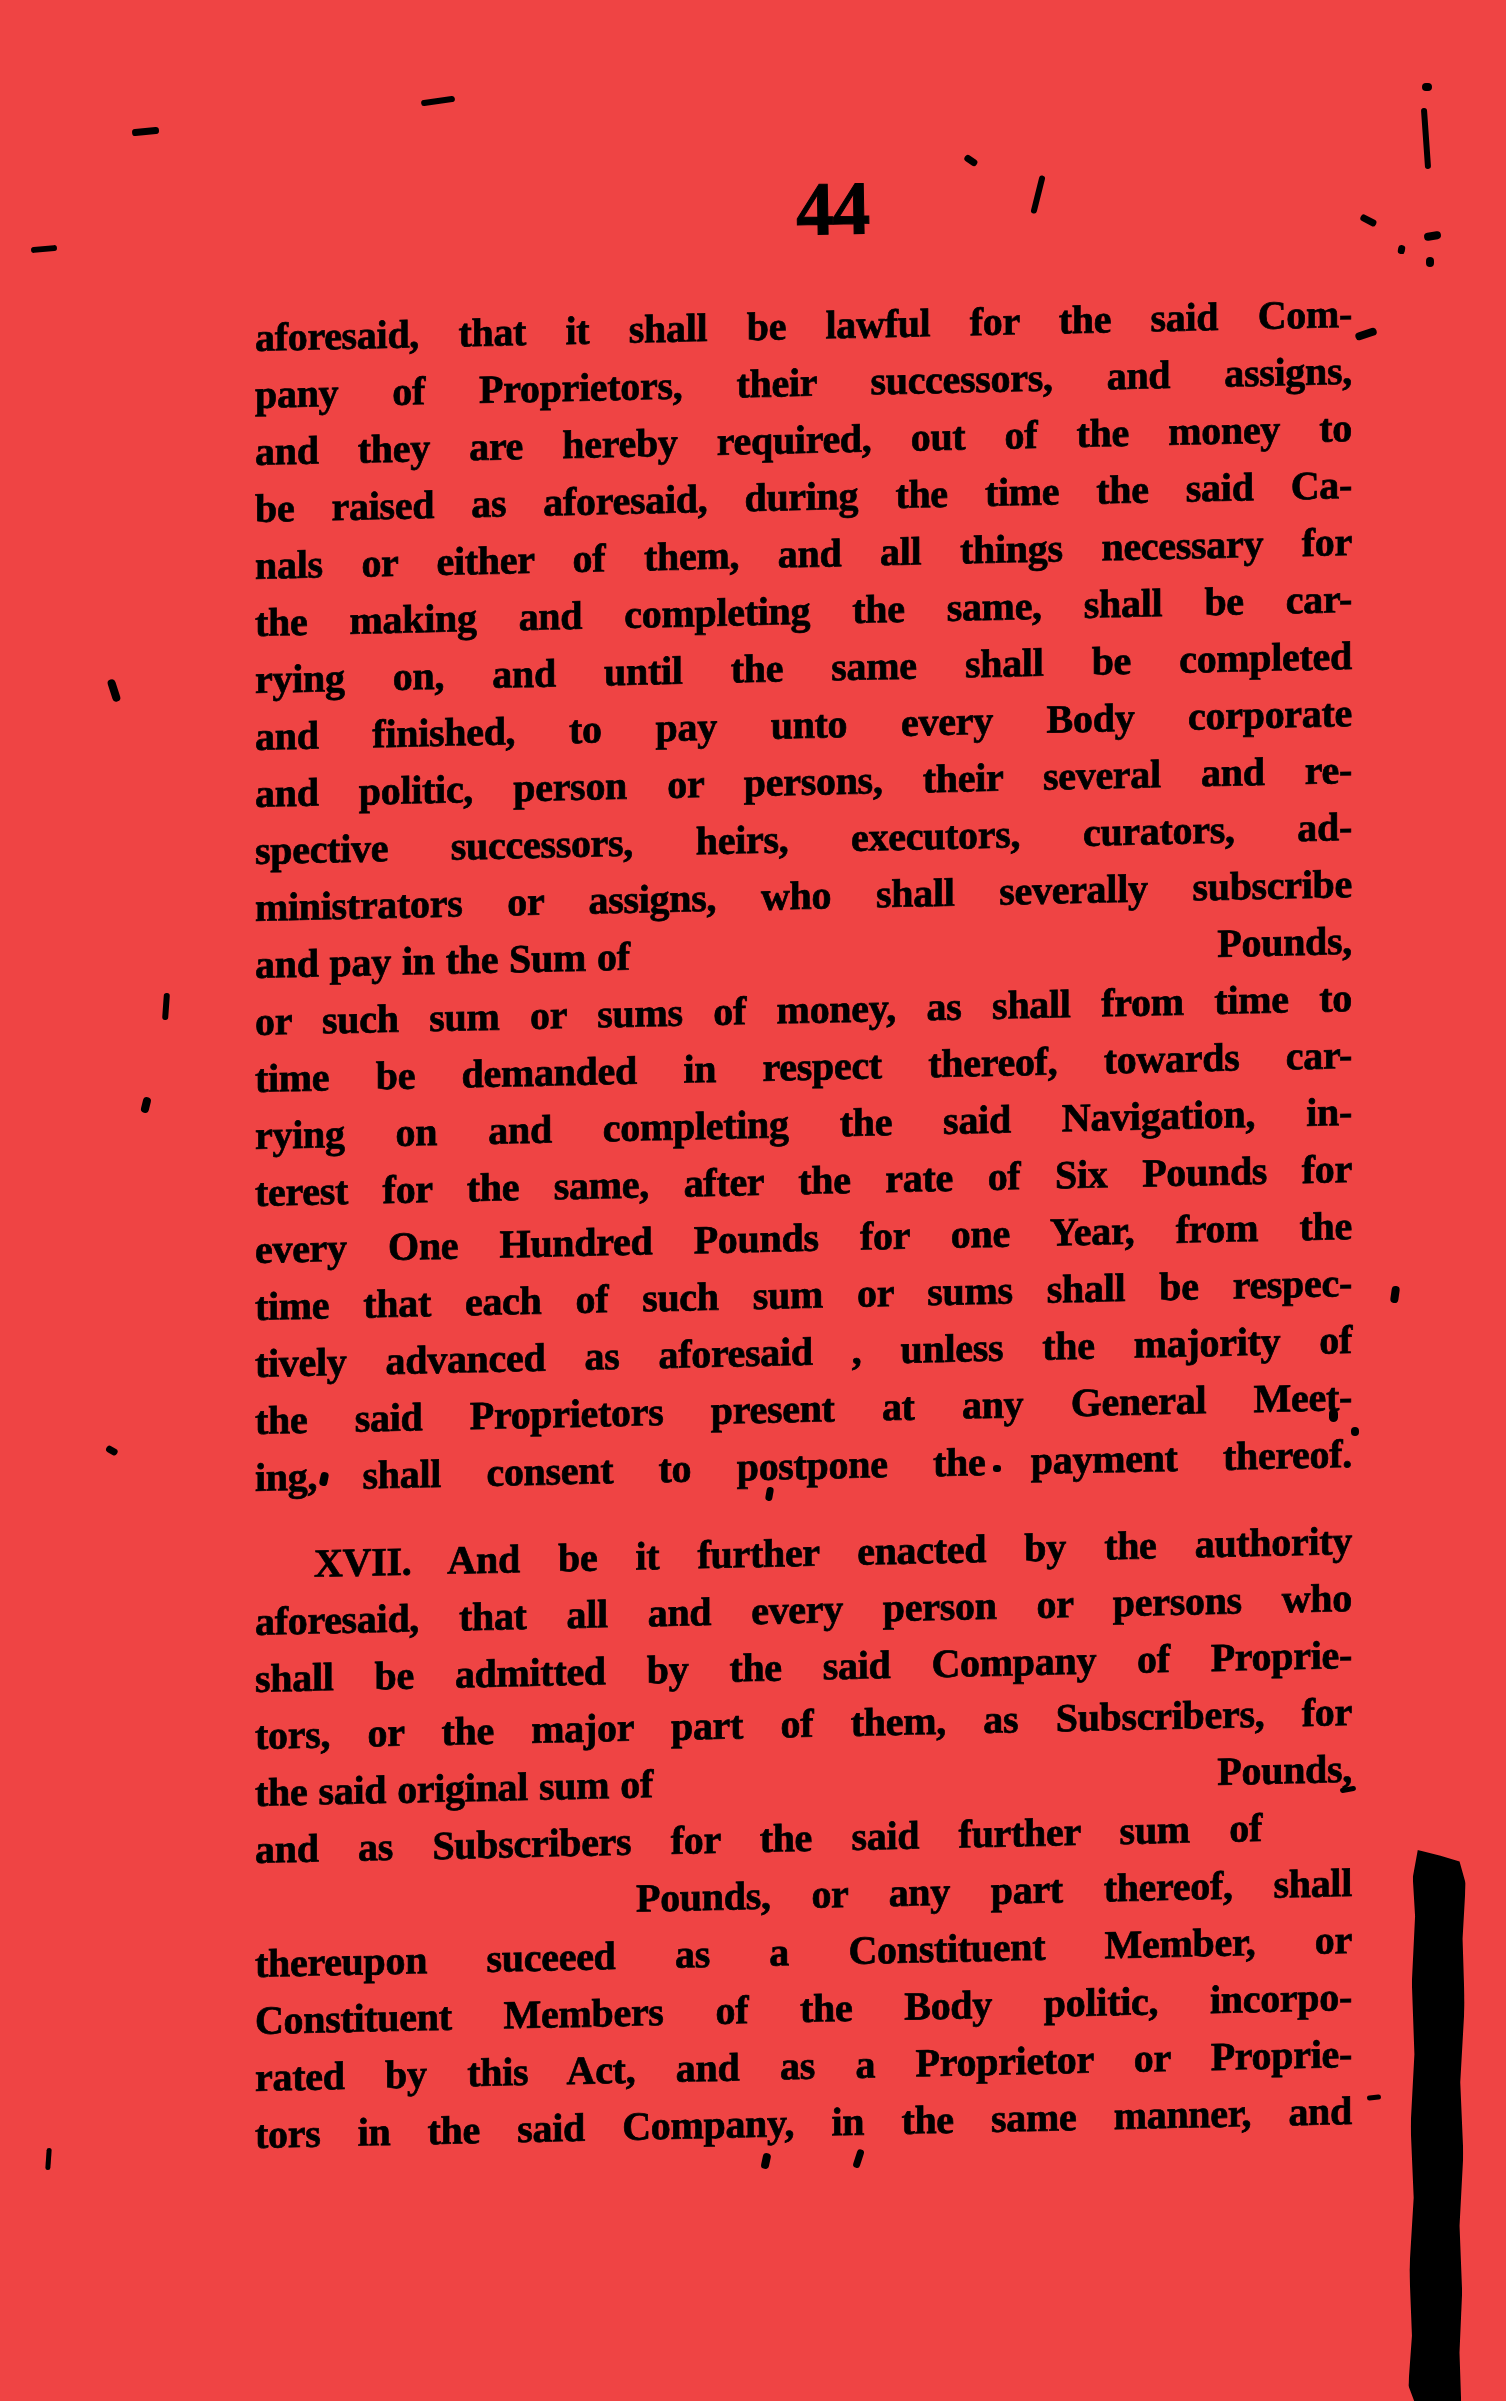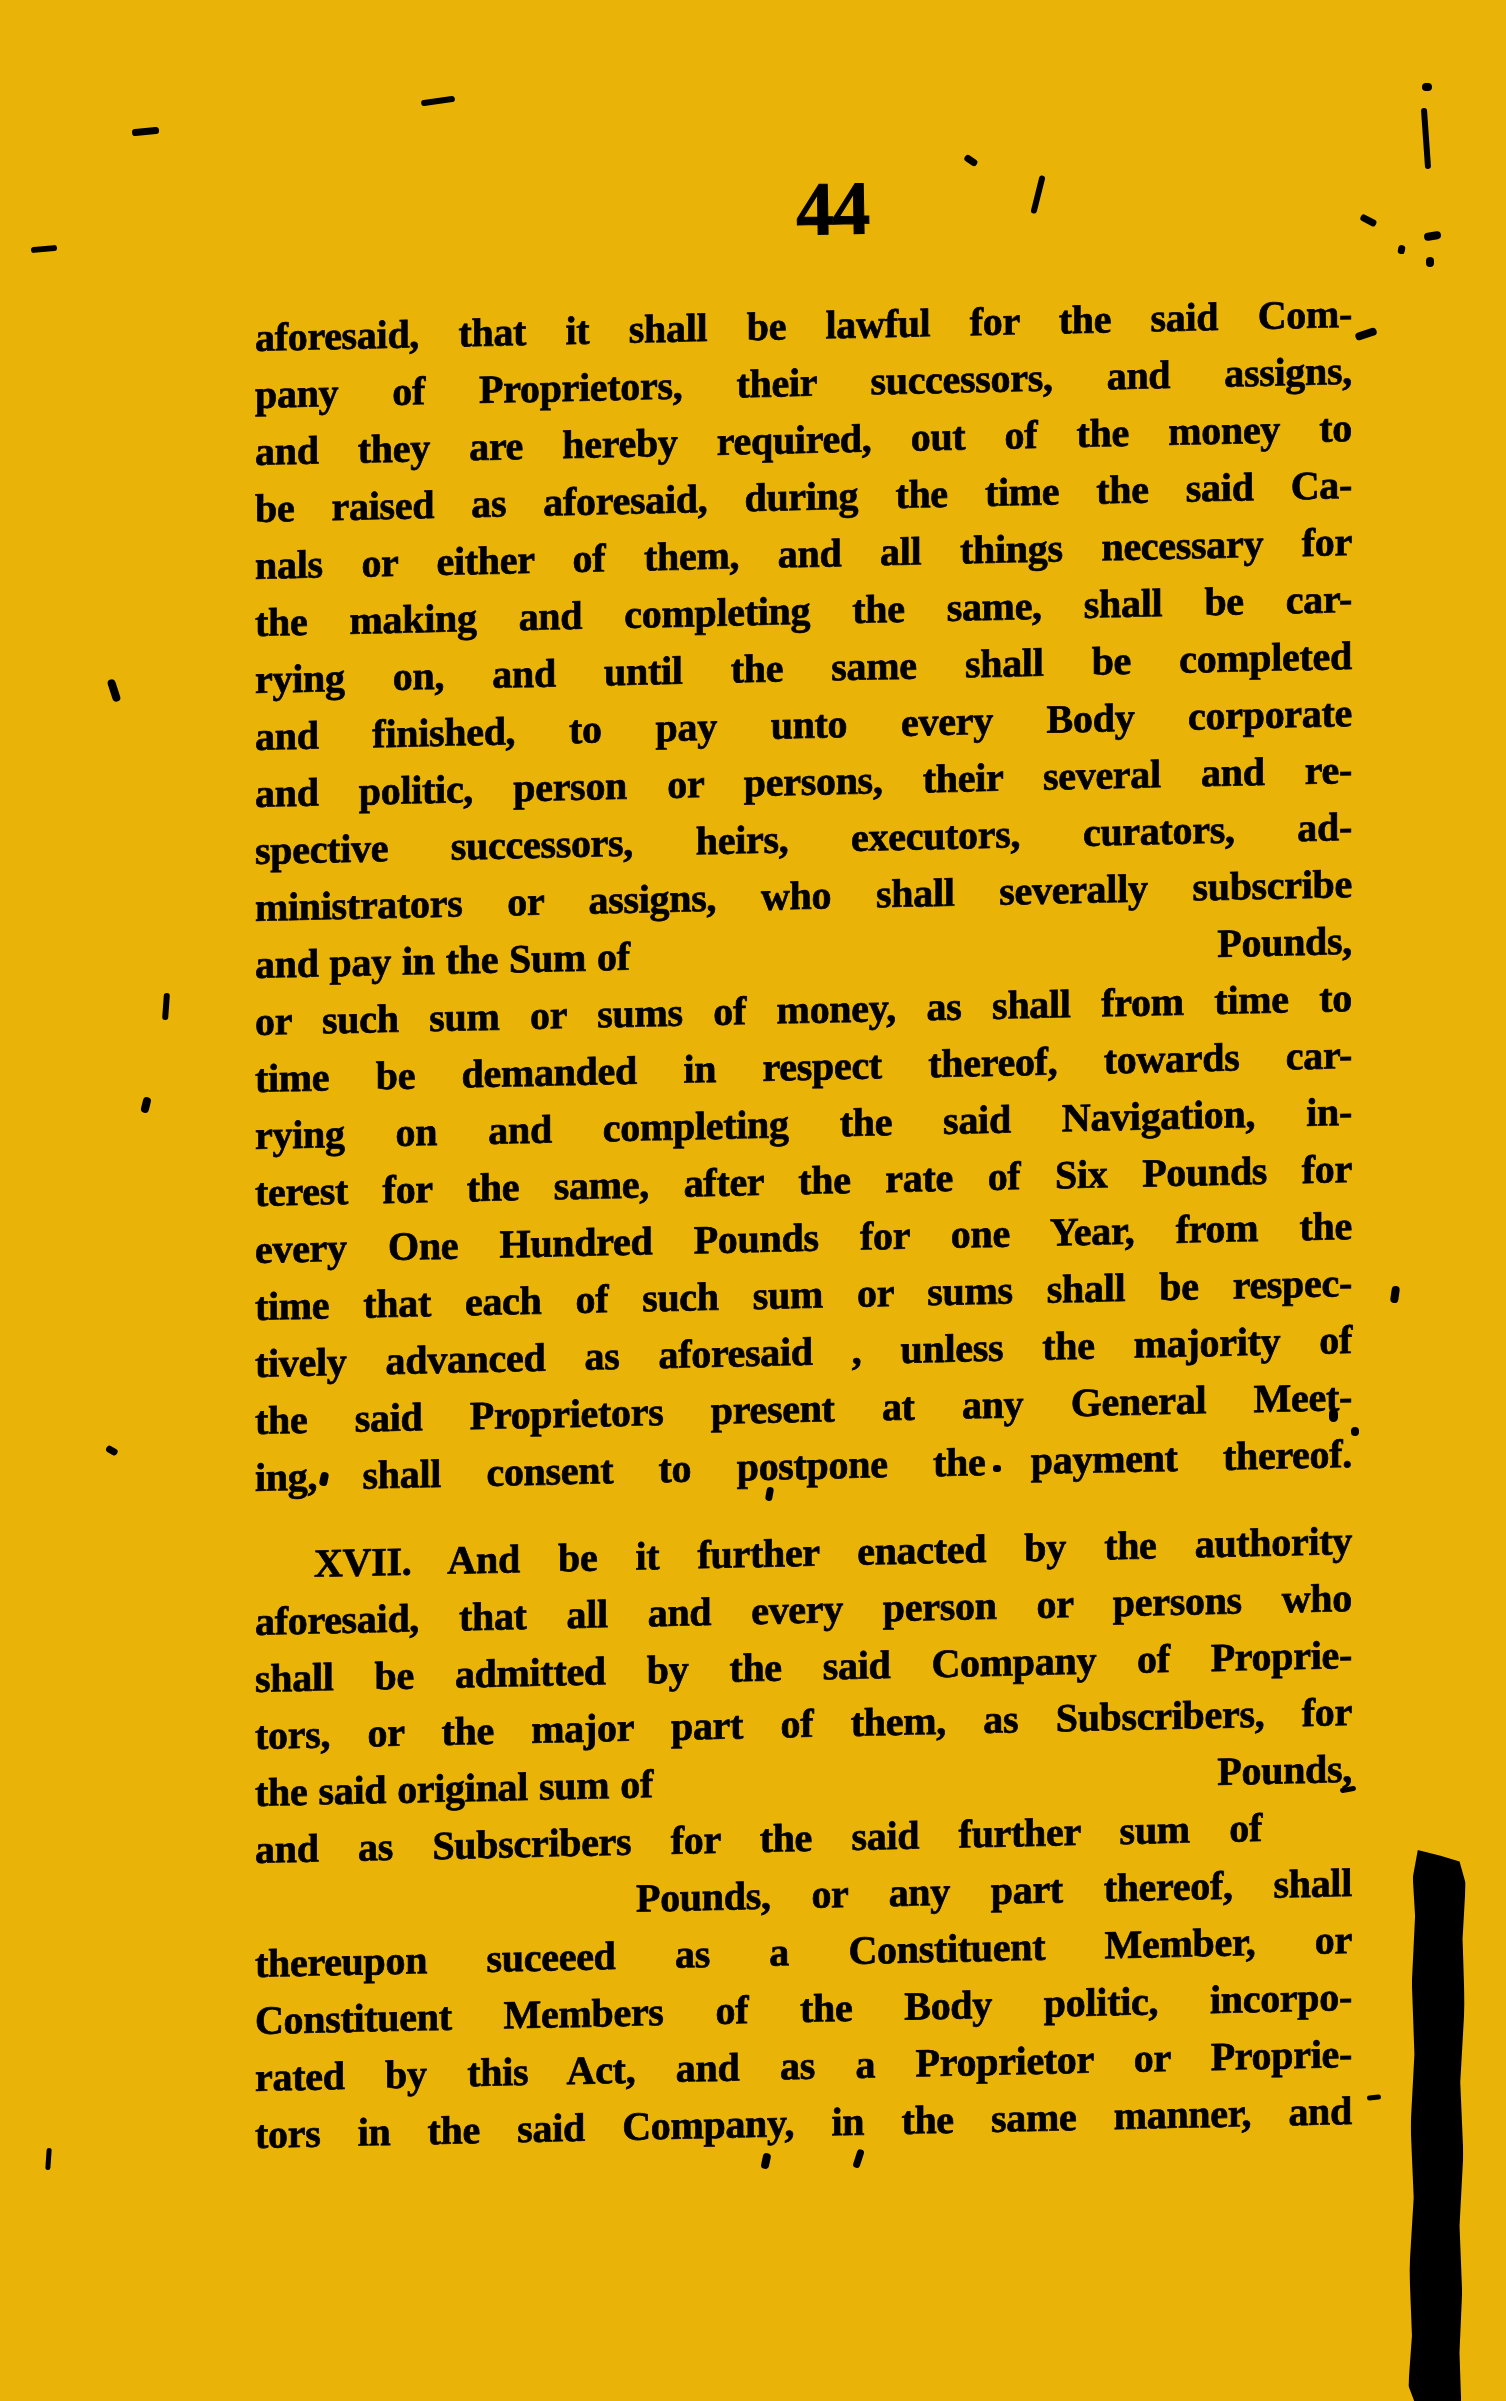--- a/index.html
+++ b/index.html
@@ -4,21 +4,21 @@
 <style>
   html,body{margin:0;padding:0;}
   body{
     width:1507px;height:2401px;
     background:#ffffff;
     overflow:hidden;
     position:relative;
     font-family:"Liberation Serif","DejaVu Serif",serif;
     color:#000;
   }
-  .page{position:absolute;inset:0;background:#eab308;}
+  .page{position:absolute;inset:0;background:#ef4444;}
   .page-number{
     position:absolute;
     left:796px;top:165px;
     font-size:76px;font-weight:700;
     letter-spacing:-1.9px;
     -webkit-text-stroke:1px #000;
     transform:rotate(-1deg);
   }
   .textblock{
     position:absolute;

